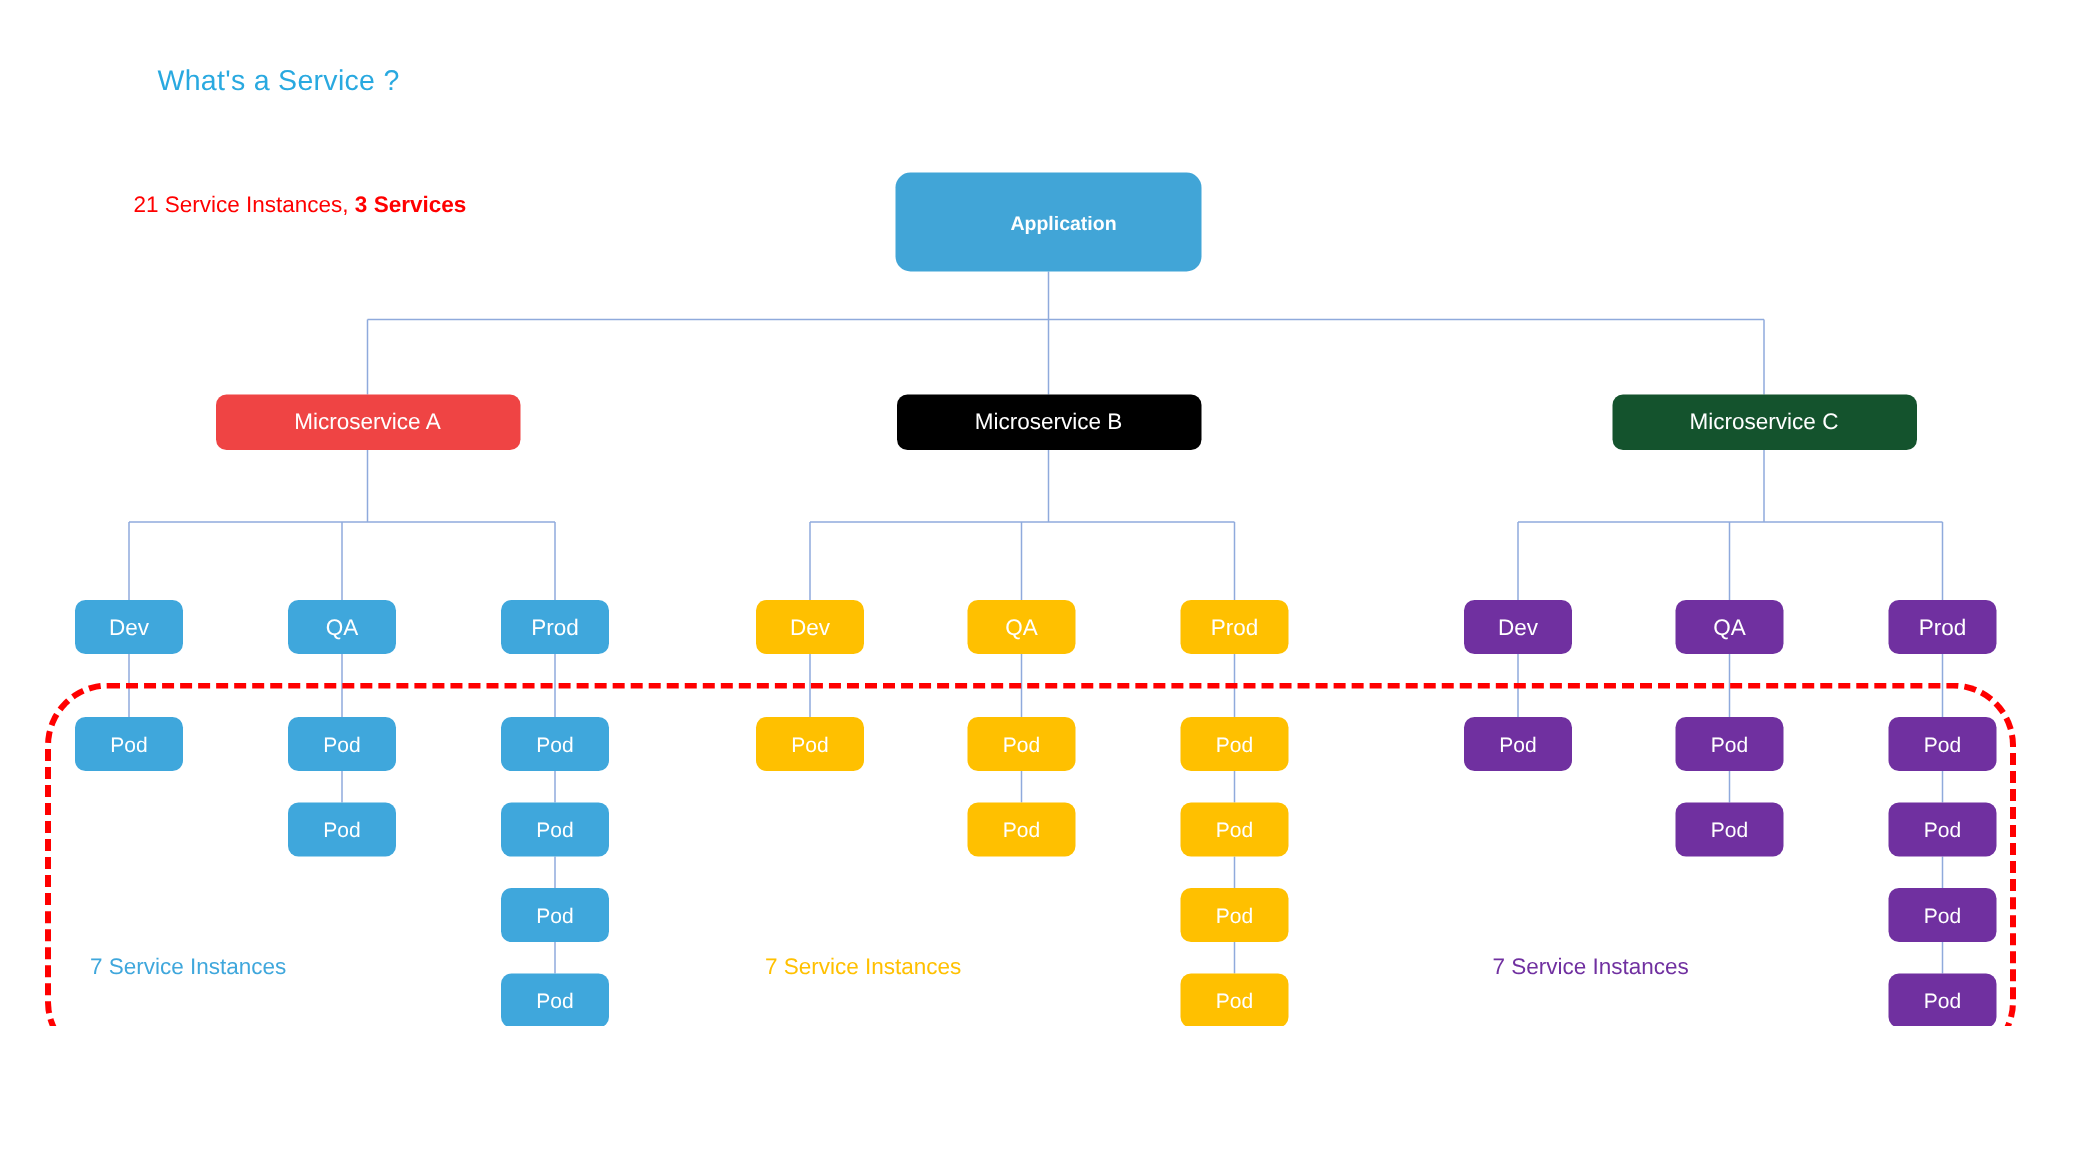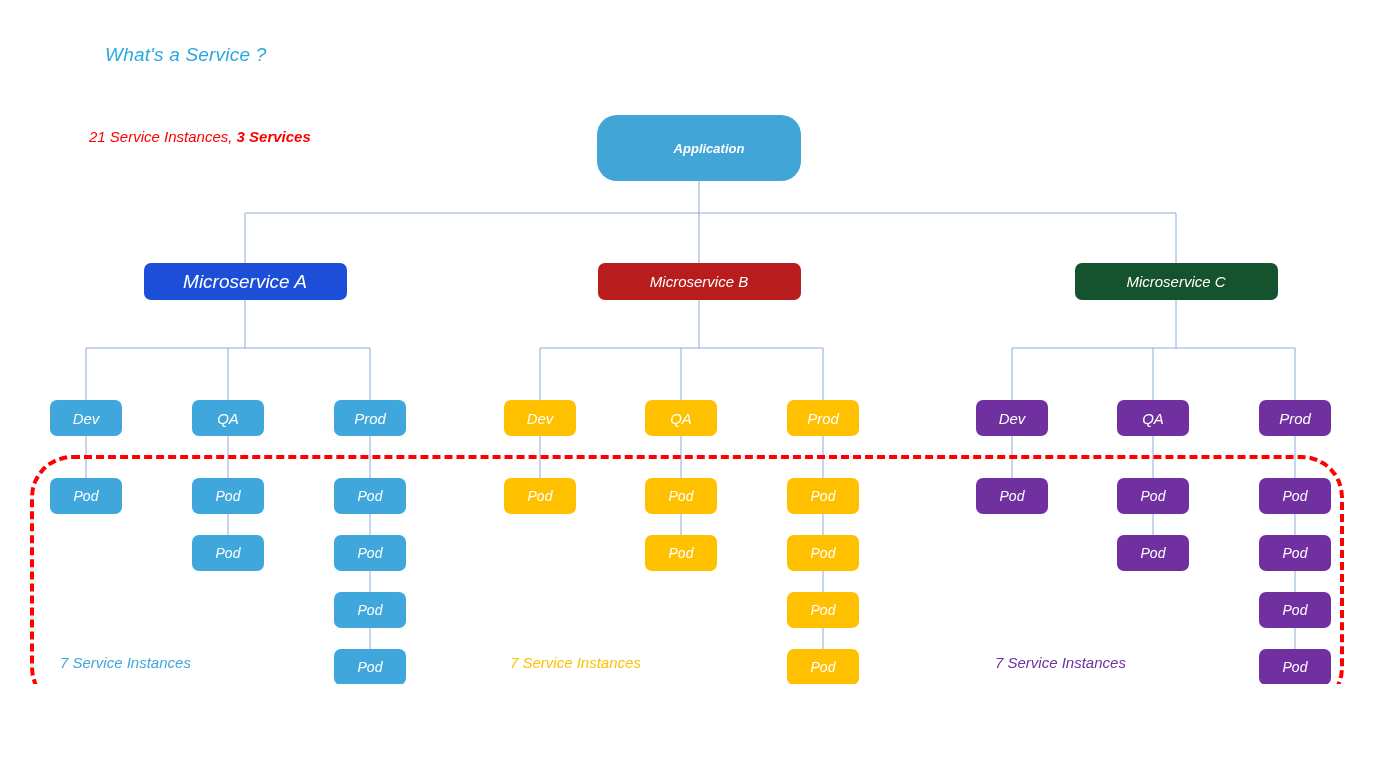--- a/index.html
+++ b/index.html
@@ -6,21 +6,20 @@
   body {
     font-family: "Liberation Sans", sans-serif;
     background: #ffffff;
   }
   .canvas {
     position: relative;
     width: 1386px;
     height: 684px;
     background: #ffffff;
     overflow: hidden;
-    font-style: italic;
   }
   .title {
     position: absolute;
     left: 105px;
     top: 44px;
     font-size: 19px;
     color: #29A9E0;
     letter-spacing: 0.2px;
   }
   .subtitle {
@@ -40,27 +39,26 @@
   .node {
     position: absolute;
     display: flex;
     align-items: center;
     justify-content: center;
     color: #ffffff;
     border-radius: 7px;
     z-index: 3;
     text-align: center;
   }
-  .node.app { border-radius: 20px; padding-left: 20px; }
+  .node.app { border-radius: 10px; padding-left: 20px; }
   .instances-label {
     position: absolute;
     font-size: 15px;
     z-index: 3;
     white-space: nowrap;
-    margin-top: 18px;
   }
   .dashed-outline {
     position: absolute;
     left: 30px;
     top: 455px;
     width: 1314px;
     height: 255px;
     border: 4px dashed #FF0000;
     border-radius: 42px;
     z-index: 2;
@@ -110,33 +108,33 @@
       <line x1="1153" y1="436" x2="1153" y2="478" stroke="#8FAADC" stroke-width="1"></line>
       <line x1="1153" y1="514" x2="1153" y2="535" stroke="#8FAADC" stroke-width="1"></line>
       <line x1="1295" y1="348" x2="1295" y2="400" stroke="#8FAADC" stroke-width="1"></line>
       <line x1="1295" y1="436" x2="1295" y2="478" stroke="#8FAADC" stroke-width="1"></line>
       <line x1="1295" y1="514" x2="1295" y2="535" stroke="#8FAADC" stroke-width="1"></line>
       <line x1="1295" y1="571" x2="1295" y2="592" stroke="#8FAADC" stroke-width="1"></line>
       <line x1="1295" y1="628" x2="1295" y2="649" stroke="#8FAADC" stroke-width="1"></line>
     </svg>
   <div id="boxes">
       <div class="node app" style="left: 597px; top: 115px; width: 204px; height: 66px; background: rgb(65, 165, 215); font-size: 13px; font-weight: bold;">Application</div>
-      <div class="node" style="left: 143.5px; top: 263px; width: 203px; height: 37px; background: #1d4ed8; font-size: 19px;">Microservice A</div>
+      <div class="node" style="left: 143.5px; top: 263px; width: 203px; height: 37px; background: #ef4444; font-size: 15px;">Microservice A</div>
       <div class="node" style="left: 50px; top: 400px; width: 72px; height: 36px; background: rgb(63, 167, 220); font-size: 15px;">Dev</div>
       <div class="node" style="left: 50px; top: 478px; width: 72px; height: 36px; background: rgb(63, 167, 220); font-size: 14px;">Pod</div>
       <div class="node" style="left: 192px; top: 400px; width: 72px; height: 36px; background: rgb(63, 167, 220); font-size: 15px;">QA</div>
       <div class="node" style="left: 192px; top: 478px; width: 72px; height: 36px; background: rgb(63, 167, 220); font-size: 14px;">Pod</div>
       <div class="node" style="left: 192px; top: 535px; width: 72px; height: 36px; background: rgb(63, 167, 220); font-size: 14px;">Pod</div>
       <div class="node" style="left: 334px; top: 400px; width: 72px; height: 36px; background: rgb(63, 167, 220); font-size: 15px;">Prod</div>
       <div class="node" style="left: 334px; top: 478px; width: 72px; height: 36px; background: rgb(63, 167, 220); font-size: 14px;">Pod</div>
       <div class="node" style="left: 334px; top: 535px; width: 72px; height: 36px; background: rgb(63, 167, 220); font-size: 14px;">Pod</div>
       <div class="node" style="left: 334px; top: 592px; width: 72px; height: 36px; background: rgb(63, 167, 220); font-size: 14px;">Pod</div>
       <div class="node" style="left: 334px; top: 649px; width: 72px; height: 36px; background: rgb(63, 167, 220); font-size: 14px;">Pod</div>
       <div class="instances-label" style="left: 60px; top: 636px; color: rgb(63, 167, 220);">7 Service Instances</div>
-      <div class="node" style="left: 597.5px; top: 263px; width: 203px; height: 37px; background: #b91c1c; font-size: 15px;">Microservice B</div>
+      <div class="node" style="left: 597.5px; top: 263px; width: 203px; height: 37px; background: #000000; font-size: 15px;">Microservice B</div>
       <div class="node" style="left: 504px; top: 400px; width: 72px; height: 36px; background: rgb(255, 192, 0); font-size: 15px;">Dev</div>
       <div class="node" style="left: 504px; top: 478px; width: 72px; height: 36px; background: rgb(255, 192, 0); font-size: 14px;">Pod</div>
       <div class="node" style="left: 645px; top: 400px; width: 72px; height: 36px; background: rgb(255, 192, 0); font-size: 15px;">QA</div>
       <div class="node" style="left: 645px; top: 478px; width: 72px; height: 36px; background: rgb(255, 192, 0); font-size: 14px;">Pod</div>
       <div class="node" style="left: 645px; top: 535px; width: 72px; height: 36px; background: rgb(255, 192, 0); font-size: 14px;">Pod</div>
       <div class="node" style="left: 787px; top: 400px; width: 72px; height: 36px; background: rgb(255, 192, 0); font-size: 15px;">Prod</div>
       <div class="node" style="left: 787px; top: 478px; width: 72px; height: 36px; background: rgb(255, 192, 0); font-size: 14px;">Pod</div>
       <div class="node" style="left: 787px; top: 535px; width: 72px; height: 36px; background: rgb(255, 192, 0); font-size: 14px;">Pod</div>
       <div class="node" style="left: 787px; top: 592px; width: 72px; height: 36px; background: rgb(255, 192, 0); font-size: 14px;">Pod</div>
       <div class="node" style="left: 787px; top: 649px; width: 72px; height: 36px; background: rgb(255, 192, 0); font-size: 14px;">Pod</div>

